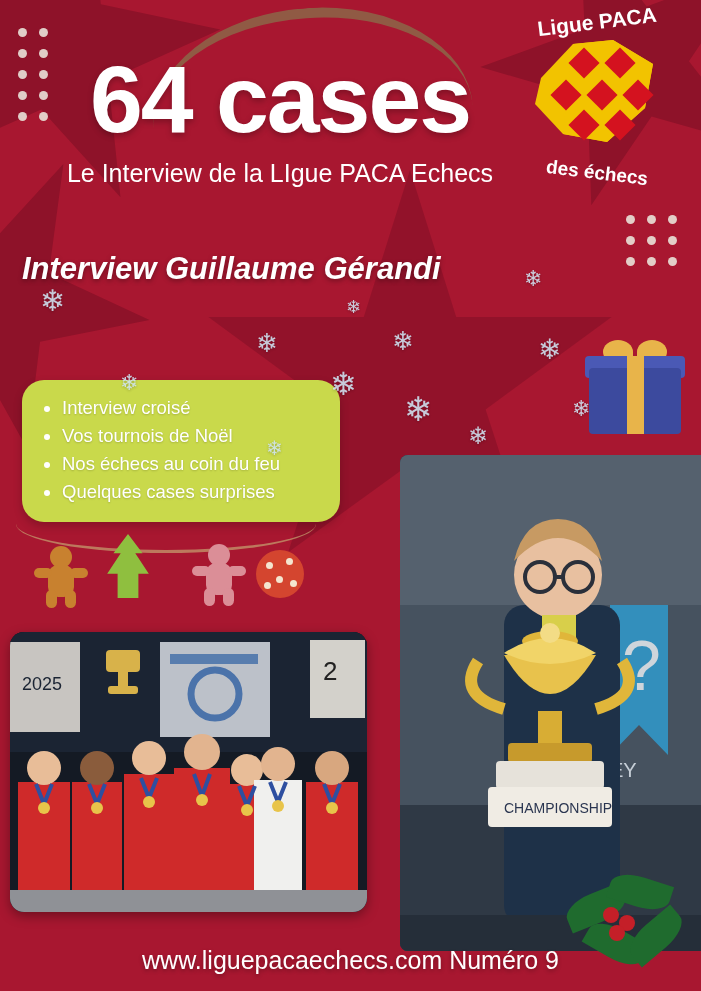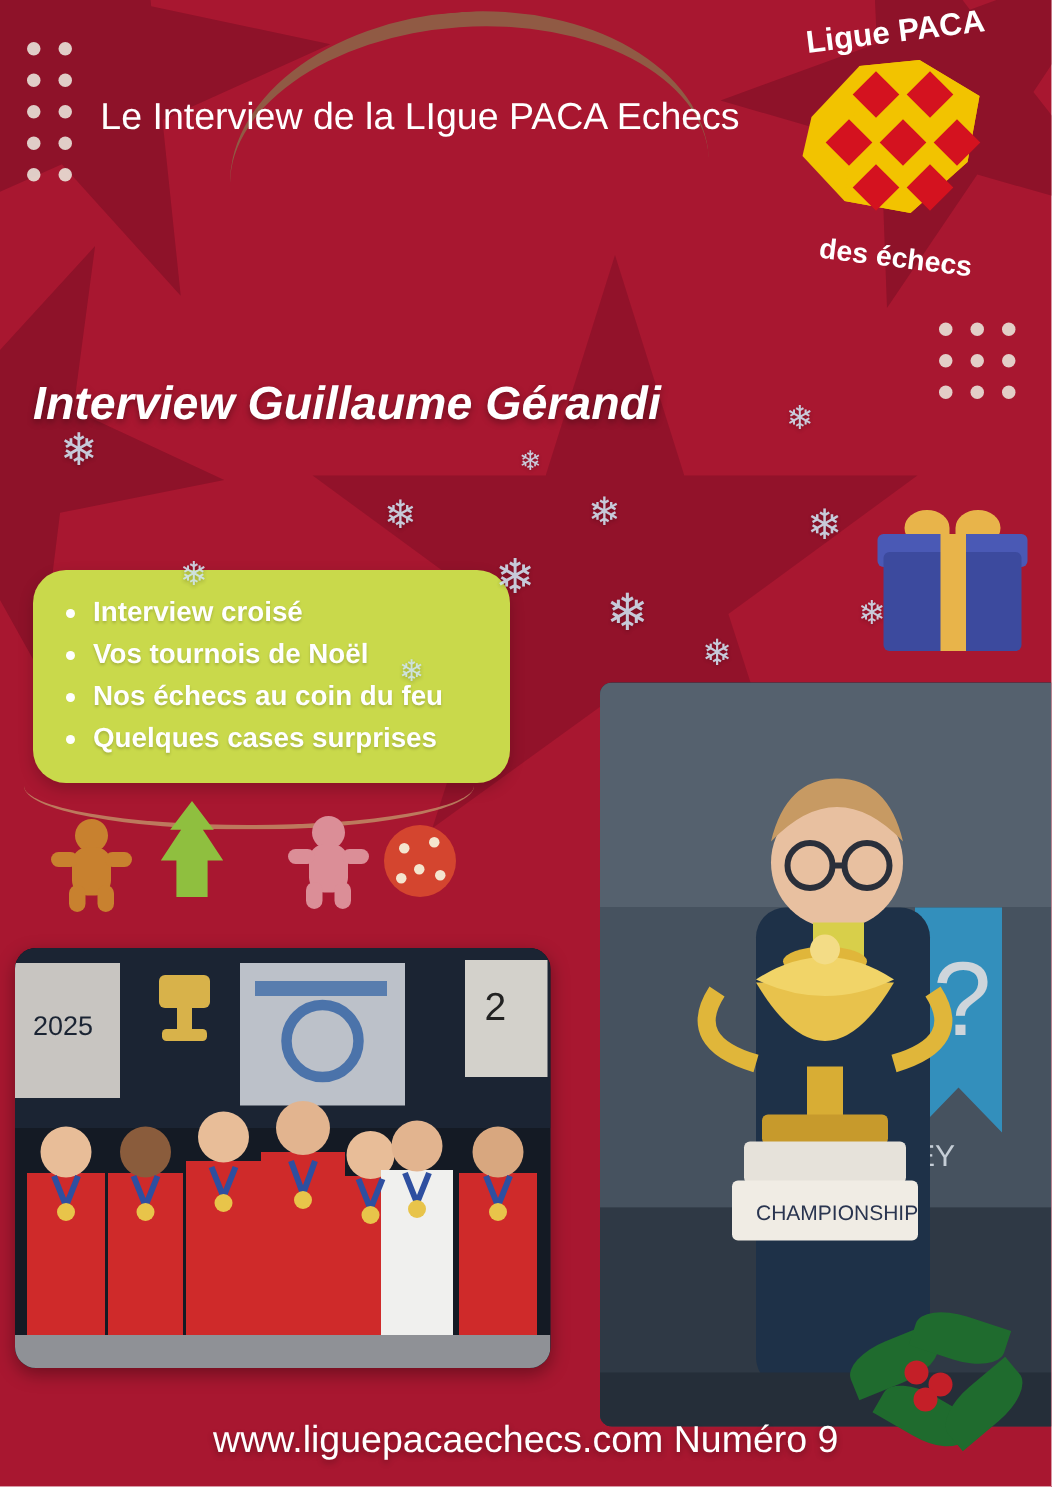--- a/index.html
+++ b/index.html
@@ -163,21 +163,20 @@
     width: 296px;
     background: #c9d94b;
     border-radius: 22px;
     padding: 14px 16px 16px 6px;
     box-shadow: 0 4px 10px rgba(0,0,0,.2);
   }
   .bullets ul {
     margin: 0;
     padding-left: 34px;
     list-style: disc;
-    font-weight: bold;
   }
   .bullets li {
     color: #ffffff;
     font-size: 18.5px;
     line-height: 1.52;
     text-shadow: 0 1px 2px rgba(0,0,0,.18);
   }
 
   
   .snow {
@@ -385,20 +384,21 @@
       <span></span>
       <span></span>
       <span></span>
       <span></span>
     <span></span>
       <span></span>
       <span></span>
   </div>
 
   <div class="masthead">
+    <div class="title-64cases">64 cases</div>
     <div class="subtitle">Le Interview de la LIgue PACA Echecs</div>
   </div>
 
   <div class="logo">
     <div class="logo-arc-top">Ligue PACA</div>
     <svg class="logo-flag" viewBox="0 0 128 112">
       <path d="M8 40 L40 6 L80 2 L120 26 L112 70 L74 104 L30 96 L2 66 Z" fill="#f2c300"></path>
       <path d="M40 6 L80 2 L120 26 L112 70 L74 104 L30 96 Z" fill="#f2c300"></path>
       <g fill="#d4121f">
         <rect x="40" y="14" width="22" height="22" transform="rotate(45 51 25)"></rect>

